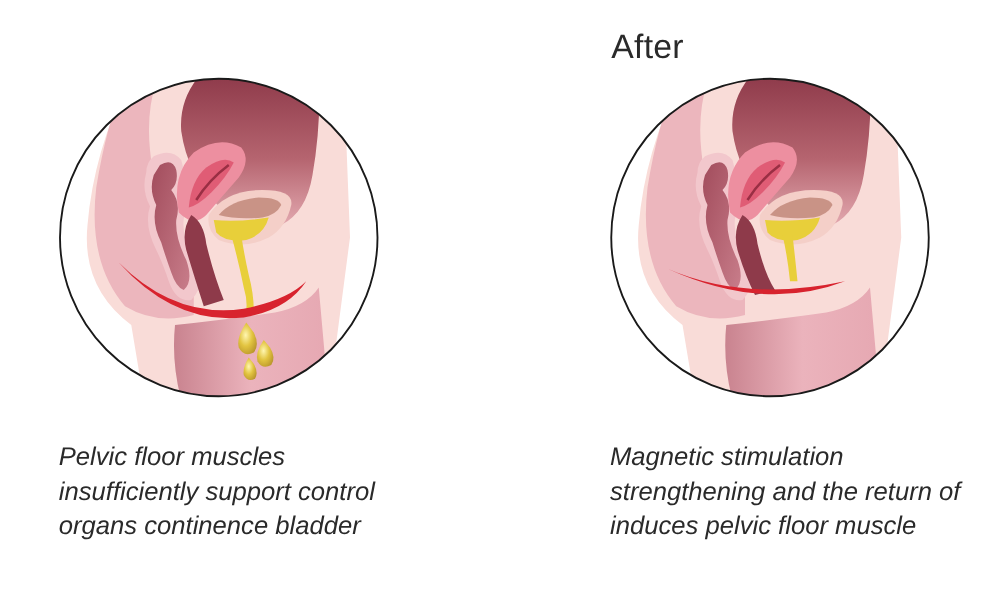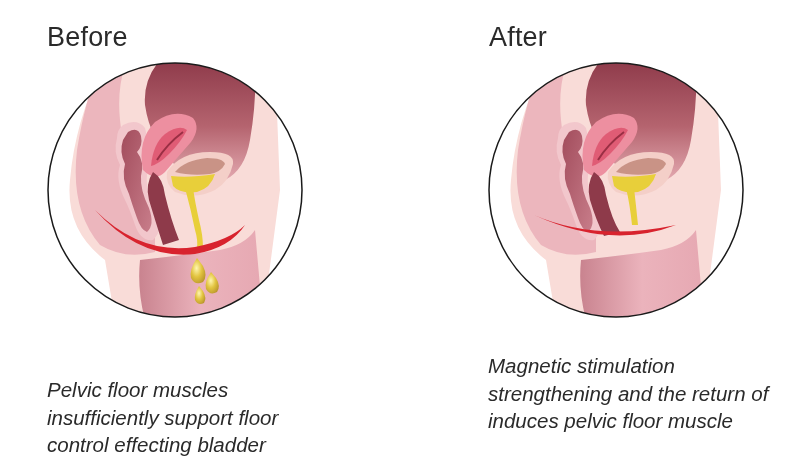--- a/index.html
+++ b/index.html
@@ -10,21 +10,21 @@
   .panel.right { left: 408px; }
   .title { position: absolute; top: 22px; font-size: 27px; font-weight: 300;
            color: #2a2a2a; letter-spacing: 0.2px; }
   .panel.left .title { left: 47px; }
   .panel.right .title { left: 81px; }
   .figure { position: absolute; top: 60px; width: 260px; height: 260px; }
   .panel.left .figure { left: 45px; }
   .panel.right .figure { left: 78px; }
   .caption { position: absolute; top: 352px; font-size: 20.5px; font-style: italic;
              color: #2a2a2a; line-height: 27.5px; font-weight: 300; }
-  .panel.left .caption { left: 47px; width: 320px; margin-top: 24px; }
+  .panel.left .caption { left: 47px; width: 320px; }
   .panel.right .caption { left: 80px; width: 320px; }
   .caption span { display: block; white-space: nowrap; }
 </style>
 </head>
 <body>
 
 <svg width="0" height="0" style="position:absolute">
   <defs>
     <linearGradient id="abdGrad" x1="0" y1="0" x2="0" y2="1">
       <stop offset="0" stop-color="#8e3a4a"></stop>
@@ -45,21 +45,20 @@
       <stop offset="0.5" stop-color="#e2c440"></stop>
       <stop offset="1" stop-color="#b8942a"></stop>
     </radialGradient>
     <clipPath id="circClip">
         <circle cx="130" cy="130" r="127"></circle>
       </clipPath>
   </defs>
 </svg>
 
 <div class="panel left">
-  <div class="title">Before</div>
   <div class="figure">
     <svg width="260" height="260" viewBox="0 0 260 260">
       <g clip-path="url(#circClip)">
         <rect width="260" height="260" fill="#ffffff"></rect>
 
         <path d="M60 0 L230 0 L235 130 L218 260 L70 260 L60 200 Q20 170 25 120 Q30 60 60 0 Z" fill="#f9dcd8"></path>
 
         <path d="M55 5 Q40 40 32 90 Q25 150 55 185 Q80 200 110 192 L110 150 Q80 120 75 60 Q72 30 80 5 Z" fill="#ecb6bd"></path>
 
         <path d="M115 0 L210 0 Q212 40 205 80 Q200 110 180 120 Q150 125 130 105 Q105 80 100 45 Q98 20 115 0 Z" fill="url(#abdGrad)"></path>
@@ -85,22 +84,22 @@
 
         <path d="M152 198 Q144 210 146 218 Q150 226 158 222 Q163 216 158 206 Z" fill="url(#dropGrad)"></path>
         <path d="M166 212 Q159 222 161 229 Q165 236 172 232 Q176 226 171 218 Z" fill="url(#dropGrad)"></path>
         <path d="M154 226 Q149 234 150 240 Q153 246 159 243 Q162 238 158 231 Z" fill="url(#dropGrad)"></path>
       </g>
       <circle cx="130" cy="130" r="127" fill="none" stroke="#1a1a1a" stroke-width="1.5"></circle>
     </svg>
   </div>
   <div class="caption">
     <span>Pelvic floor muscles</span>
-    <span>insufficiently support floor</span>
-    <span>control effecting bladder</span>
+    <span>insufficiently support control</span>
+    <span>organs continence bladder</span>
   </div>
 </div>
 
 <div class="panel right">
   <div class="title">After</div>
   <div class="figure">
     <svg width="260" height="260" viewBox="0 0 260 260">
       <g clip-path="url(#circClip)">
         <rect width="260" height="260" fill="#ffffff"></rect>
         <path d="M60 0 L230 0 L235 130 L218 260 L70 260 L60 200 Q20 170 25 120 Q30 60 60 0 Z" fill="#f9dcd8"></path>

